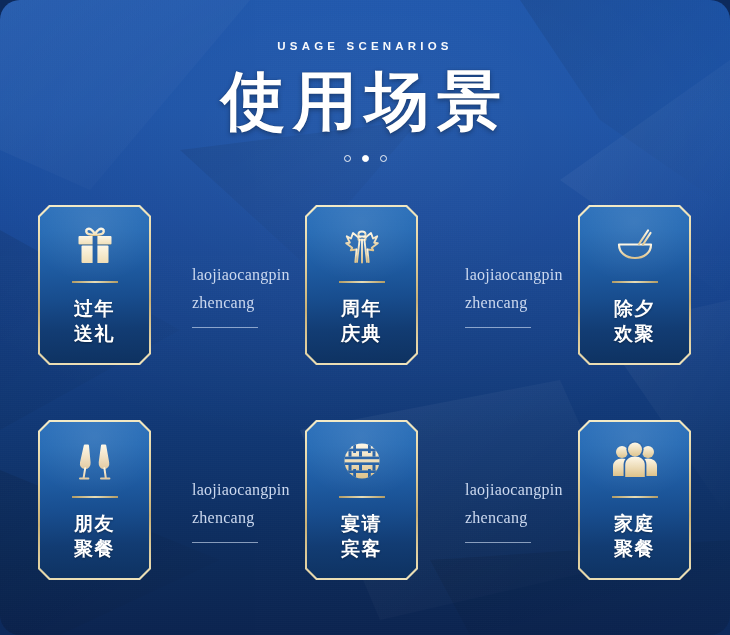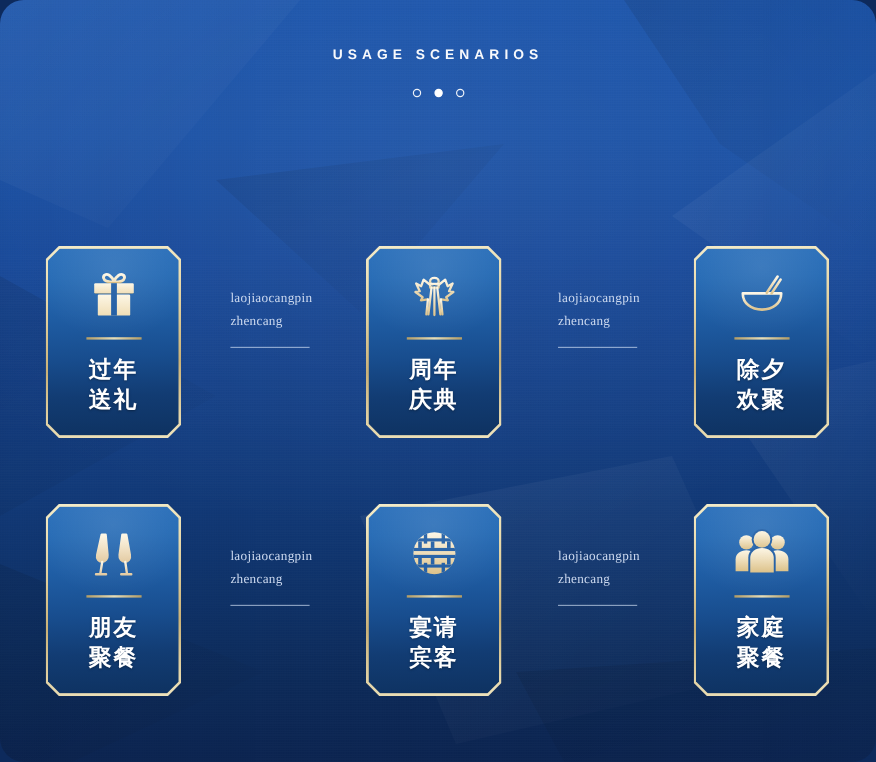--- a/index.html
+++ b/index.html
@@ -129,24 +129,24 @@
     font-size:19px; font-weight:700;
     line-height:1.30;
     color:#ffffff;
     letter-spacing:1.5px;
     text-shadow:0 1px 2px rgba(0,0,0,.35);
     white-space:pre-line;
   }
 
   
   .caption{
-    position:absolute; top:35px;
+    position:absolute; top:56px;
     width:140px;
     font-family:"Liberation Serif", serif;
-    font-size:11px;
+    font-size:16px;
     line-height:1.72;
     color:#ccd9ef;
     letter-spacing:.25px;
   }
   .caption .cap-line{
     margin-top:11px;
     width:66px; height:1px;
     background:rgba(210,225,246,.62);
   }
   .caption.p1{ left:192px; }
@@ -178,20 +178,21 @@
     <polygon points="0,470 220,560 60,635 0,635" fill="url(#fd)"></polygon>
     <polygon points="600,330 730,300 730,520" fill="url(#fl)"></polygon>
     <polygon points="180,150 420,120 300,260" fill="url(#fd)"></polygon>
     <polygon points="430,560 730,540 730,635 470,635" fill="url(#fd)"></polygon>
   </svg>
   <div class="noise"></div>
   <div class="vig"></div>
 
   <div class="header">
     <div class="eyebrow">USAGE SCENARIOS</div>
+    <div class="bigtitle">使用场景</div>
     <div class="dots">
       <span class="dot"></span>
       <span class="dot on"></span>
       <span class="dot"></span>
     </div>
   </div>
 
   <div class="grid">
 
     <div class="row">

